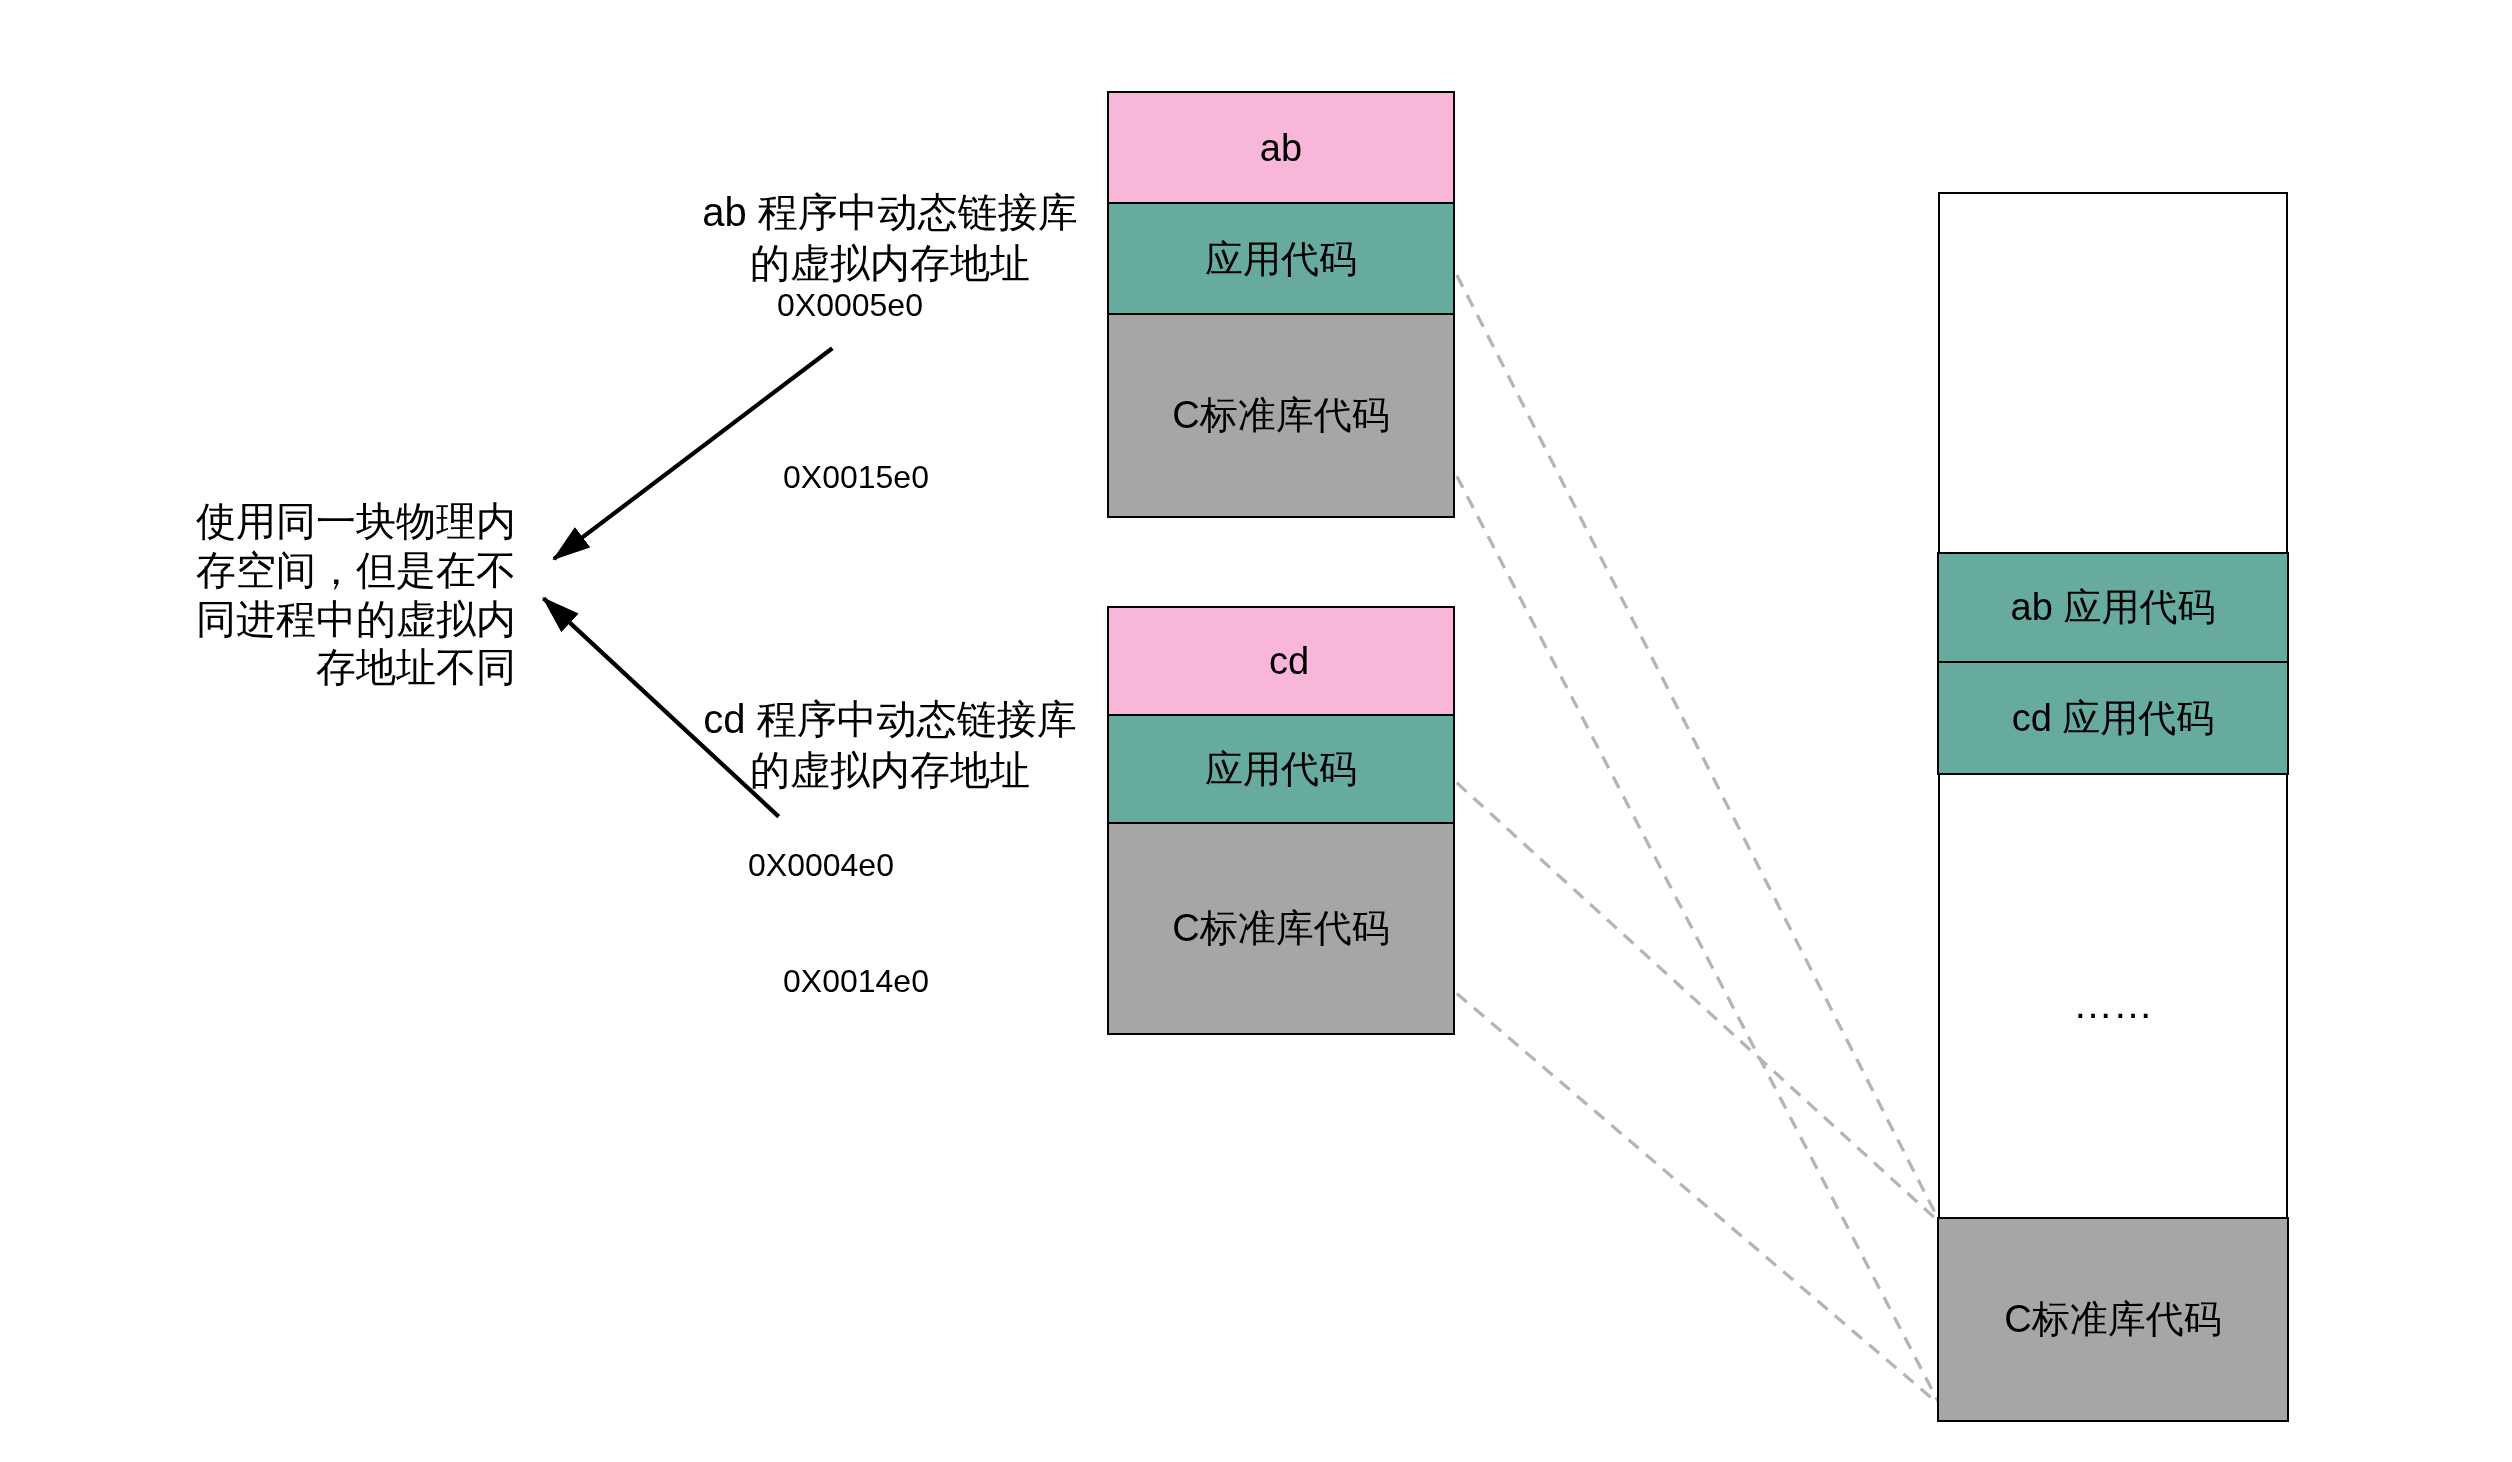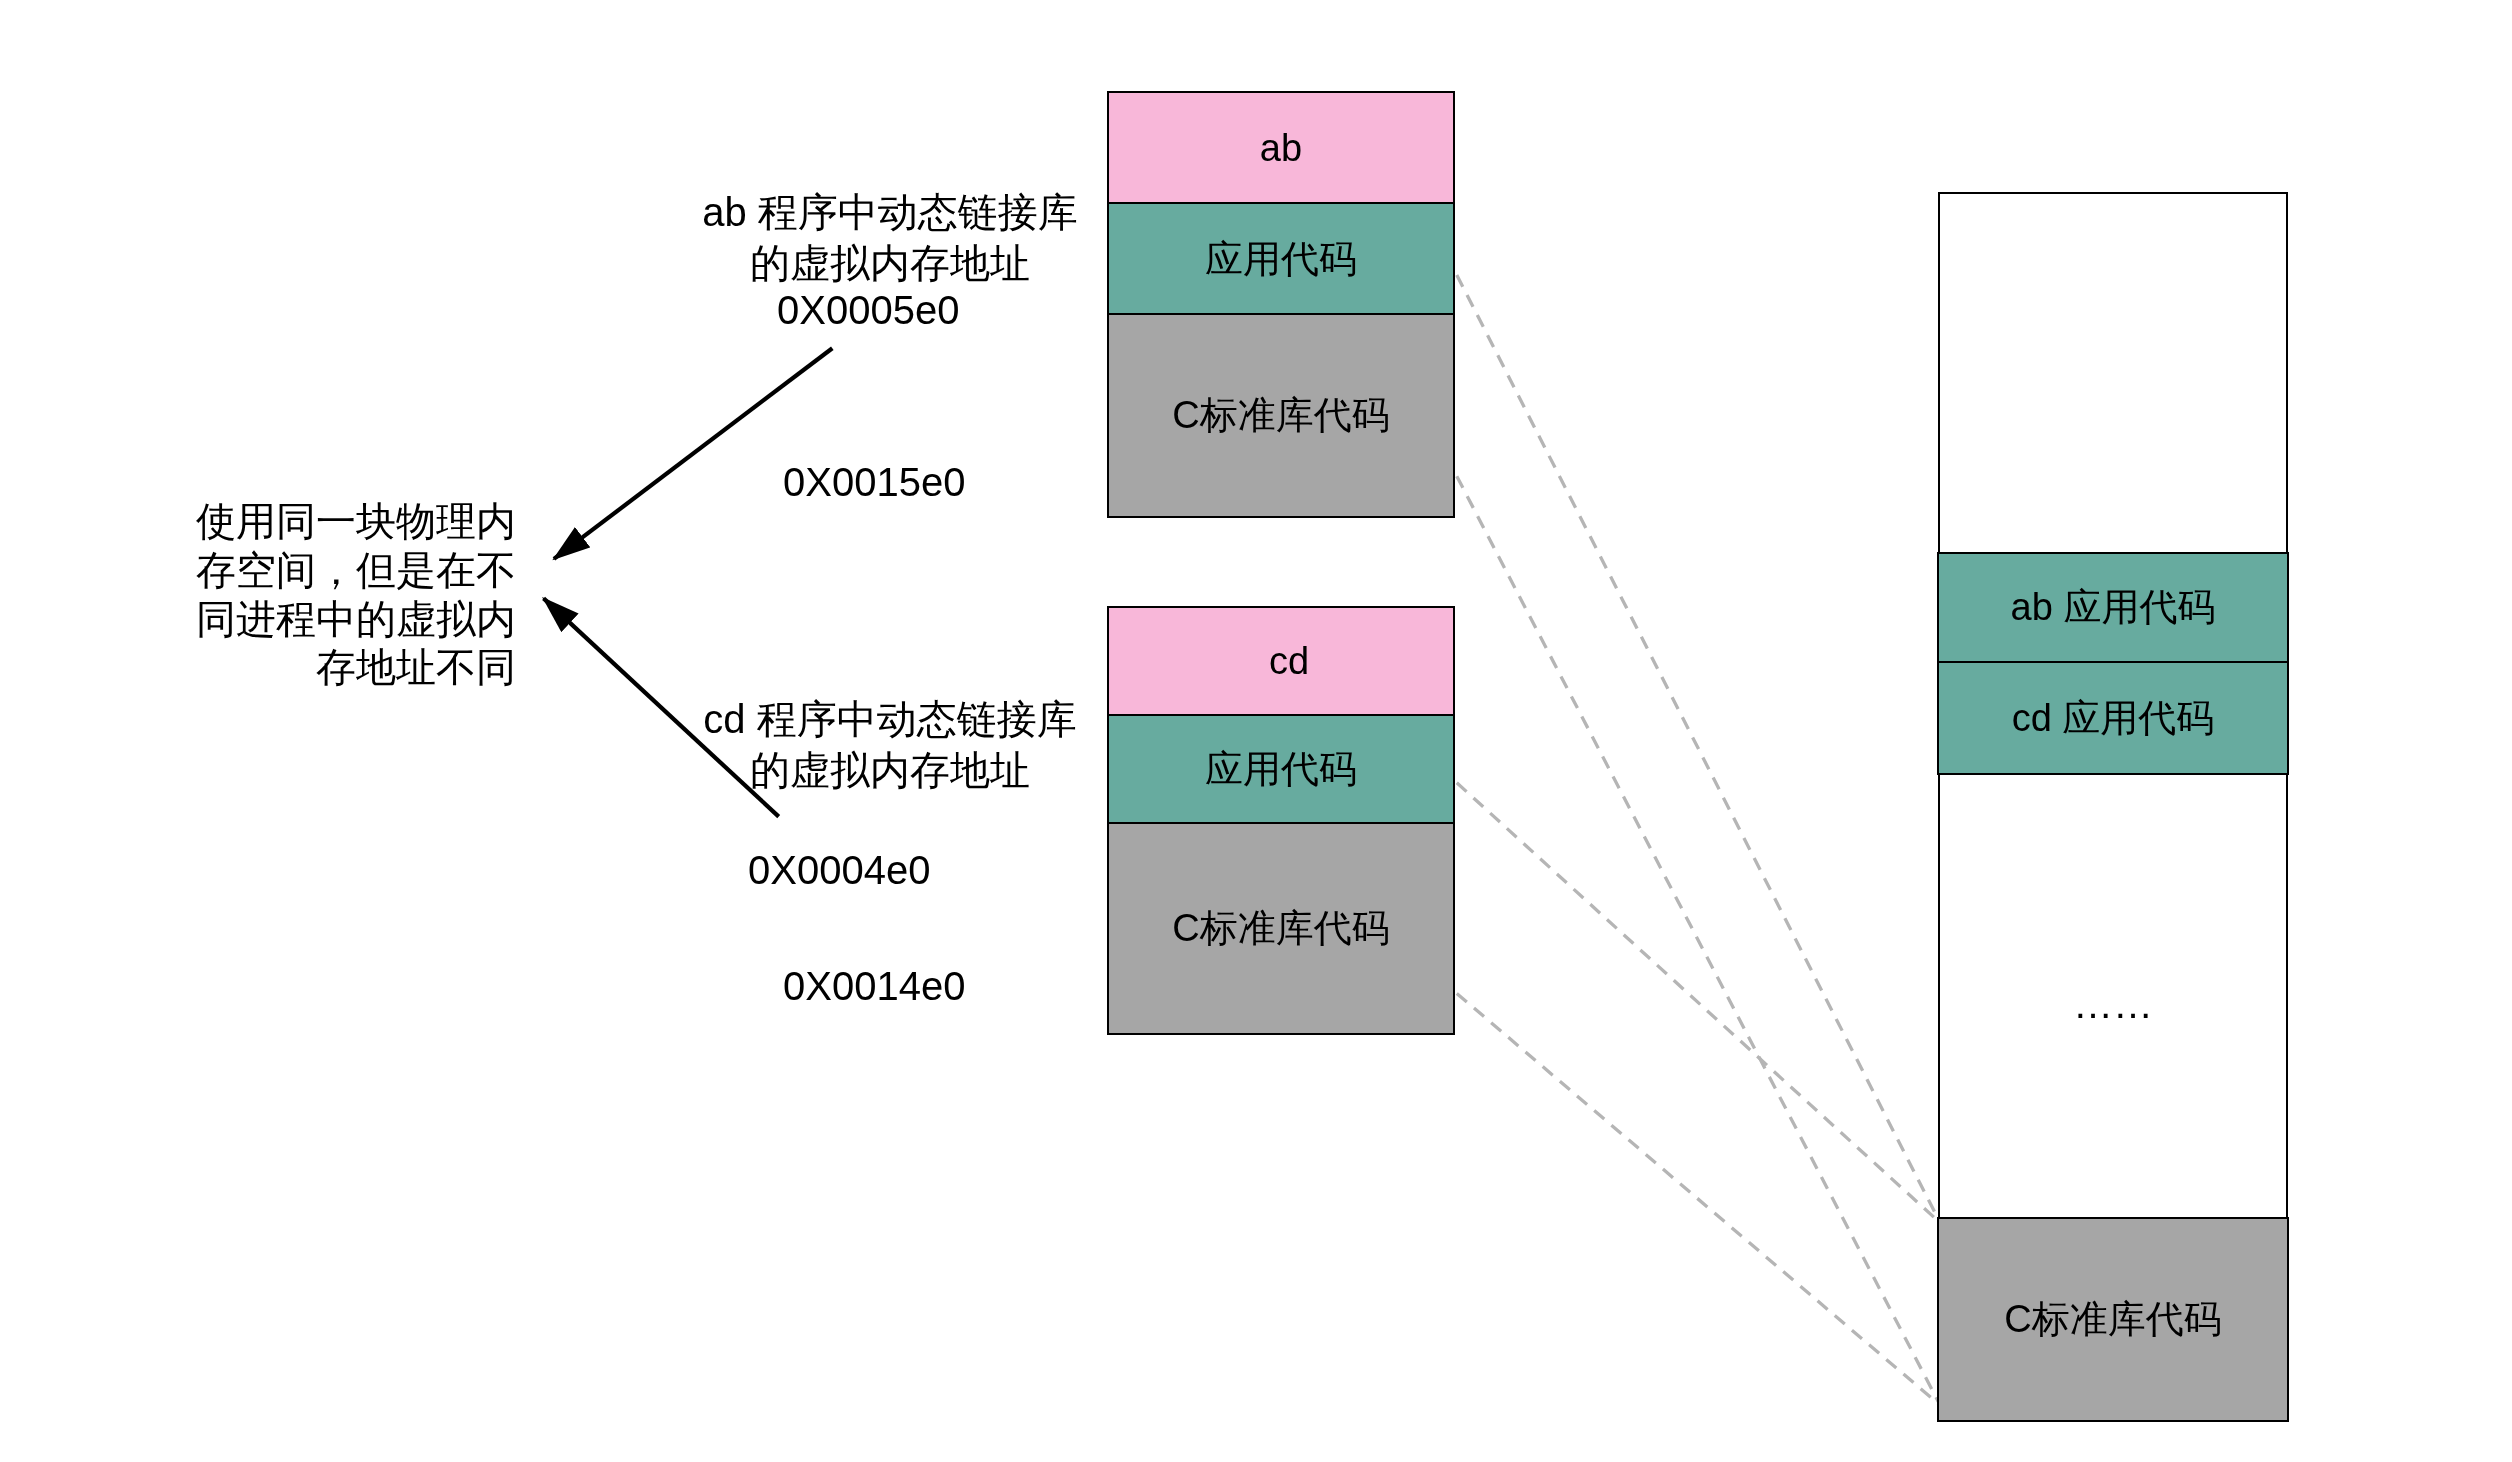--- a/index.html
+++ b/index.html
@@ -54,21 +54,21 @@
     font-size:38px;
   }
   .phys-ab  { top:358px;  height:111px; }
   .phys-cd  { top:467px;  height:114px; }
   .phys-clib{ bottom:-2.8px; height:205px; }
   .phys-ellipsis {
     position:absolute; left:0; right:0; top:788px;
     text-align:center; font-size:40px;
   }
 
-  .txt { position:absolute; font-size:40px; line-height:1.28; white-space:nowrap; }
+  .txt { position:absolute; font-size:32px; line-height:1.28; white-space:nowrap; }
   .caption { position:absolute; width:376px; text-align:center; font-size:40px; line-height:1.28; }
   .caption-ab { left:702px; top:179px;margin-top:8px; }
   .caption-cd { left:702px; top:694px; }
   .addr-ab-start { left:777px; top:285px; }
   .addr-ab-end   { left:783px; top:457px; }
   .addr-cd-start { left:748px; top:833px;margin-top:12px; }
   .addr-cd-end   { left:783px; top:961px; }
   .note {
     position:absolute; left:185px; top:497px; width:331px;
     font-size:40px; line-height:1.22; text-align:right;

